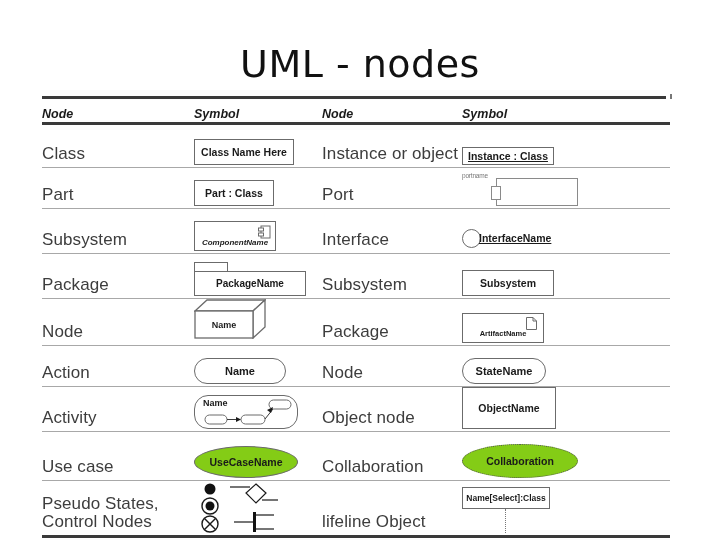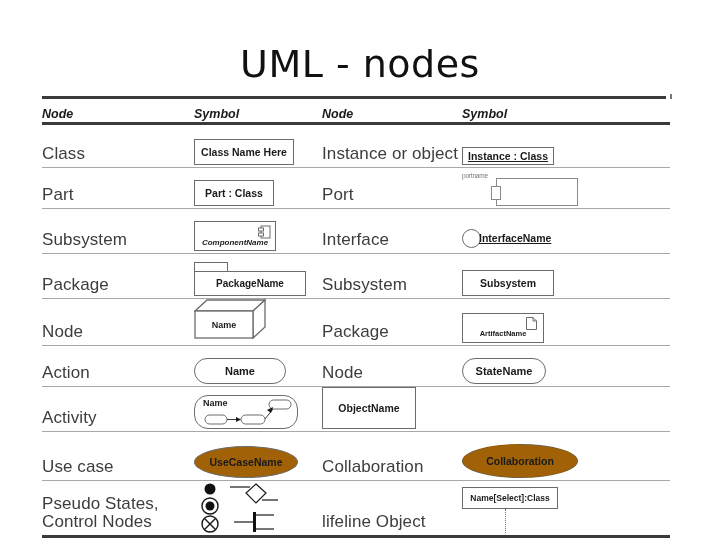--- a/index.html
+++ b/index.html
@@ -130,21 +130,21 @@
     align-items: center;
     justify-content: center;
     font-weight: bold;
     font-size: 11px;
     color: #1a1a1a;
     box-sizing: border-box;
   }
   .ellipse {
     border: 1.4px solid #6b6b6b;
     border-radius: 50%;
-    background: #a16207;
+    background: #84cc16;
     display: flex;
     align-items: center;
     justify-content: center;
     font-weight: bold;
     font-size: 10.5px;
     color: #1a1a1a;
     box-sizing: border-box;
   }
   .ellipse.dotted {
     border: 1.6px dotted #555;
@@ -157,21 +157,21 @@
   .sym-instance   { width: 92px;  height: 18px; }
   .sym-component  { width: 82px;  height: 30px; position: relative; }
   .sym-subsystem  { width: 92px;  height: 26px; }
   .sym-artifact   { width: 82px;  height: 30px; position: relative; }
   .sym-action     { width: 92px;  height: 26px; }
   .sym-state      { width: 84px;  height: 26px; }
   .sym-activity   { width: 104px; height: 34px; position: relative; border-radius: 14px;}
   .sym-objectnode { width: 94px;  height: 42px; }
   .sym-usecase    { width: 104px; height: 32px; }
   .sym-collab     { width: 116px; height: 34px; }
-  .sym-lifebox    { width: 96px;  height: 22px; font-size: 8.5px; }
+  .sym-lifebox    { width: 88px;  height: 22px; font-size: 8.5px; }
 
   
   .comp-icon {
     position: absolute;
     right: 4px;
     top: 3px;
     width: 13px;
     height: 14px;
   }
   .comp-name {
@@ -438,20 +438,21 @@
           <rect x="10" y="19" width="22" height="9" rx="4.5" fill="#fff" stroke="#6b6b6b" stroke-width="1"></rect>
           <rect x="46" y="19" width="24" height="9" rx="4.5" fill="#fff" stroke="#6b6b6b" stroke-width="1"></rect>
           <rect x="74" y="4" width="22" height="9" rx="4.5" fill="#fff" stroke="#6b6b6b" stroke-width="1"></rect>
           <line x1="32" y1="23.5" x2="44" y2="23.5" stroke="#3a3a3a" stroke-width="1"></line>
           <polygon points="46,23.5 41,21 41,26" fill="#1a1a1a"></polygon>
           <line x1="70" y1="23" x2="78" y2="13" stroke="#3a3a3a" stroke-width="1"></line>
           <polygon points="78,11 72,14 76,17" fill="#1a1a1a"></polygon>
         </svg>
       </div>
     </div>
+    <div class="cell-label c-node-r">Object node</div>
     <div class="cell-sym c-sym-r">
       <div class="box sym-objectnode">ObjectName</div>
     </div>
   </div>
   <div class="row-rule"></div>
 
   <div class="row" style="height:48px">
     <div class="cell-label c-node-l">Use case</div>
     <div class="cell-sym c-sym-l">
       <div class="ellipse sym-usecase">UseCaseName</div>

